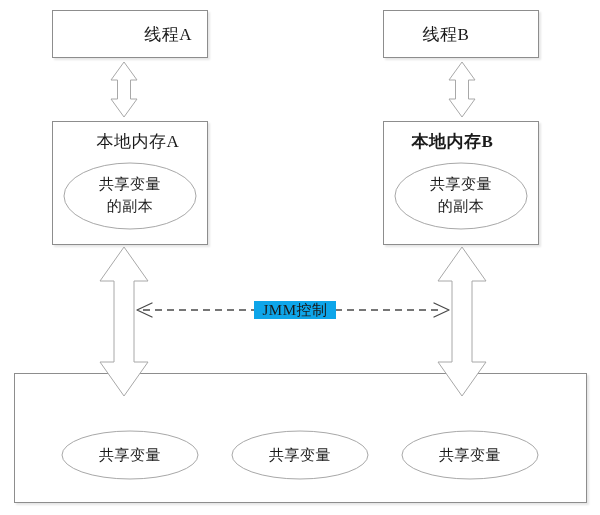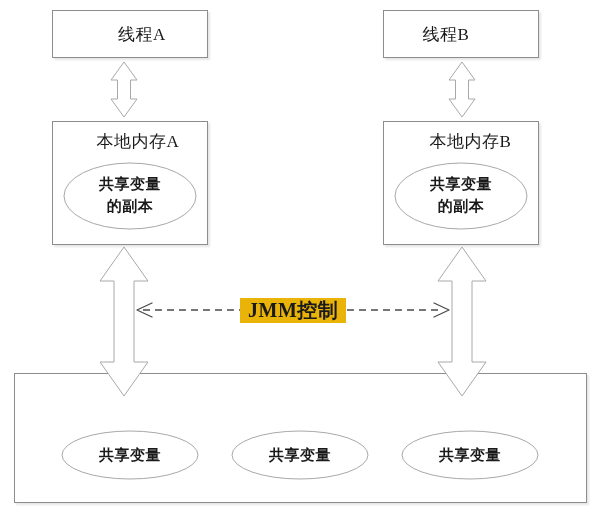--- a/index.html
+++ b/index.html
@@ -37,44 +37,44 @@
     color: #1a1a1a;
     letter-spacing: 0.5px;
     white-space: nowrap;
     line-height: 1.25;
   }
   .lbl-thread   { font-size: 17px; }
   .lbl-local    { font-size: 17px; }
   .lbl-main     { font-size: 17px; }
   .lbl-ellipse  { font-size: 15px; }
   .lbl-copy     { font-size: 15px; line-height: 1.45; white-space: normal; }
-  .lbl-jmm      { font-size: 20px; background: #eab308; padding: 0 8px; }
+  .lbl-jmm      { font-size: 15px; background: #0ea5e9; padding: 0 8px; }
   .ell-wrap {
     position: absolute;
     display: flex;
     align-items: center;
-    font-weight: bold;
+    justify-content: center;
   }
 </style>
 </head>
 <body>
 
 <div id="canvas">
 
   <div class="box" style="left:52px; top:10px; width:156px; height:48px;"></div>
-  <div class="lbl lbl-thread" style="left:64px; top:24px; width:156px;">线程A</div>
+  <div class="lbl lbl-thread" style="left:36px; top:24px; width:156px;text-align:right;">线程A</div>
 
   <div class="box" style="left:383px; top:10px; width:156px; height:48px;"></div>
   <div class="lbl lbl-thread" style="left:383px; top:24px; width:126px;">线程B</div>
 
   <div class="box" style="left:52px; top:121px; width:156px; height:124px;"></div>
   <div class="lbl lbl-local" style="left:52px; top:131px; width:172px;">本地内存A</div>
 
   <div class="box" style="left:383px; top:121px; width:156px; height:124px;"></div>
-  <div class="lbl lbl-local" style="left:401px; top:131px; width:139px;">本地内存B</div>
+  <div class="lbl lbl-local" style="left:383px; top:131px; width:139px;font-weight:bold;">本地内存B</div>
 
   <div class="box" style="left:14px; top:373px; width:573px; height:130px;"></div>
 
   <svg class="layer" viewBox="0 0 600 515">
     <defs></defs>
 
     <ellipse cx="130" cy="196" rx="66" ry="33" fill="#ffffff" stroke="#a8a8a8" stroke-width="1"></ellipse>
 
     <ellipse cx="461" cy="196" rx="66" ry="33" fill="#ffffff" stroke="#a8a8a8" stroke-width="1"></ellipse>
 

